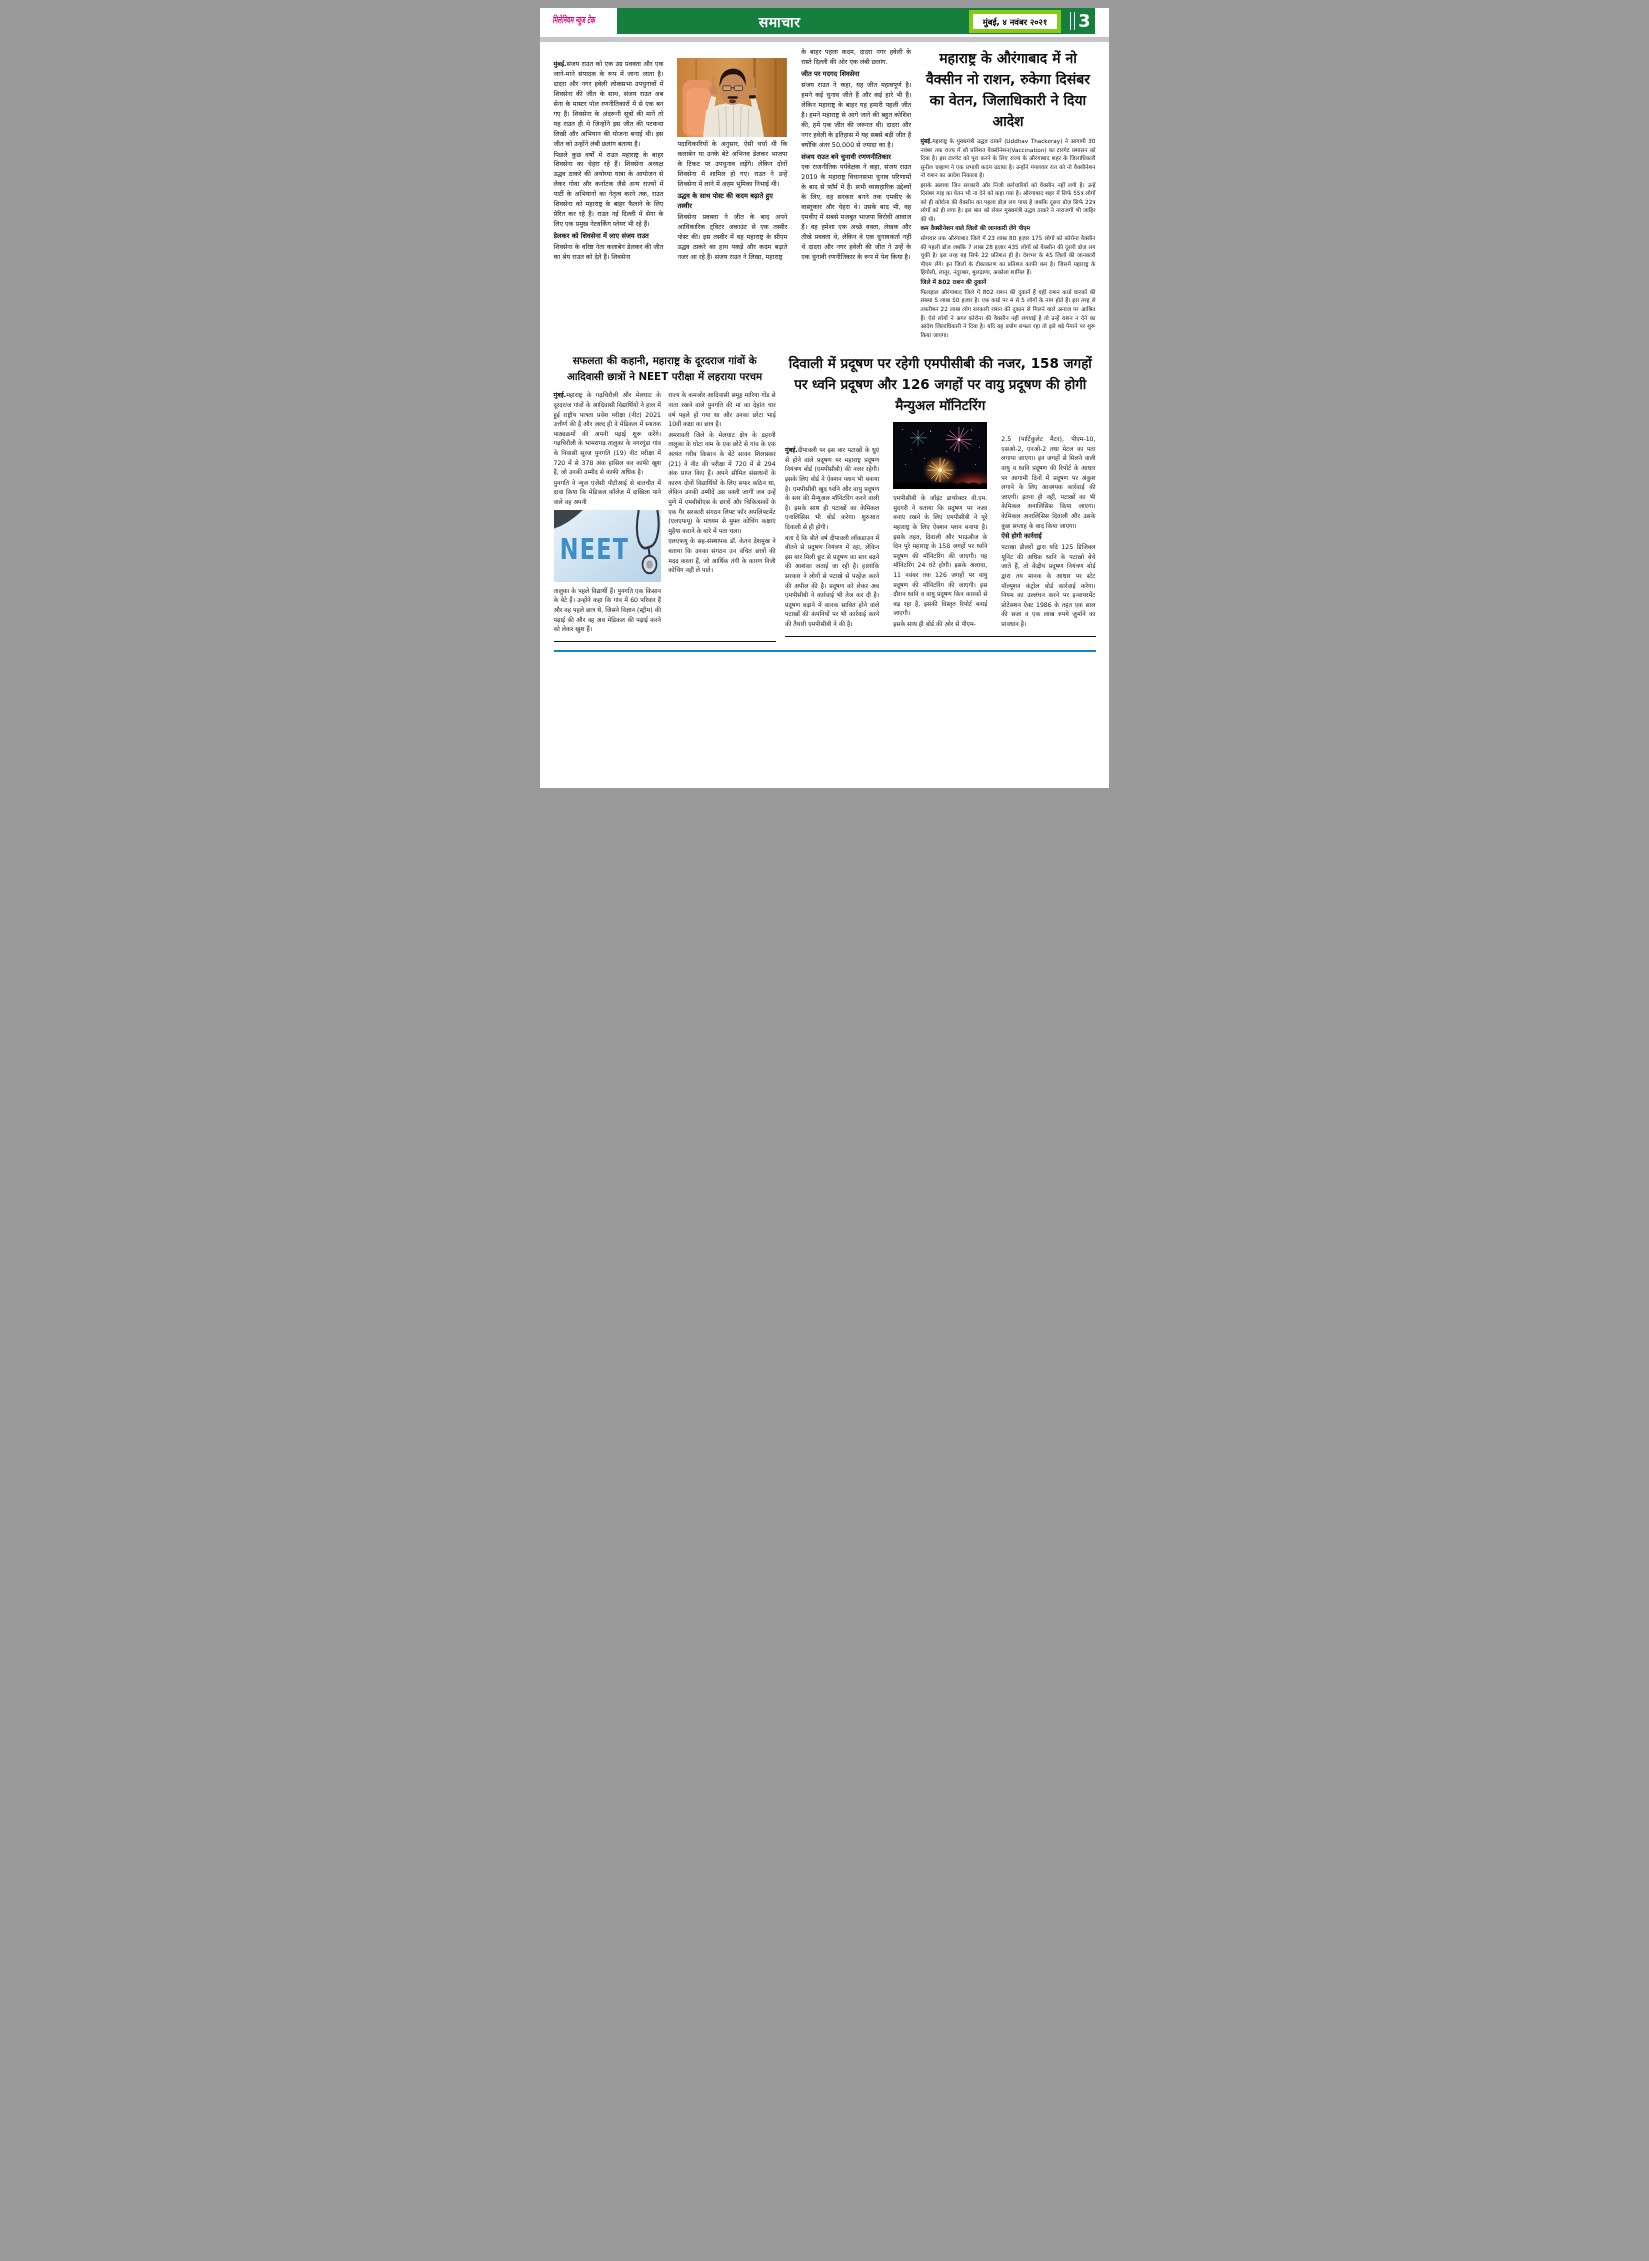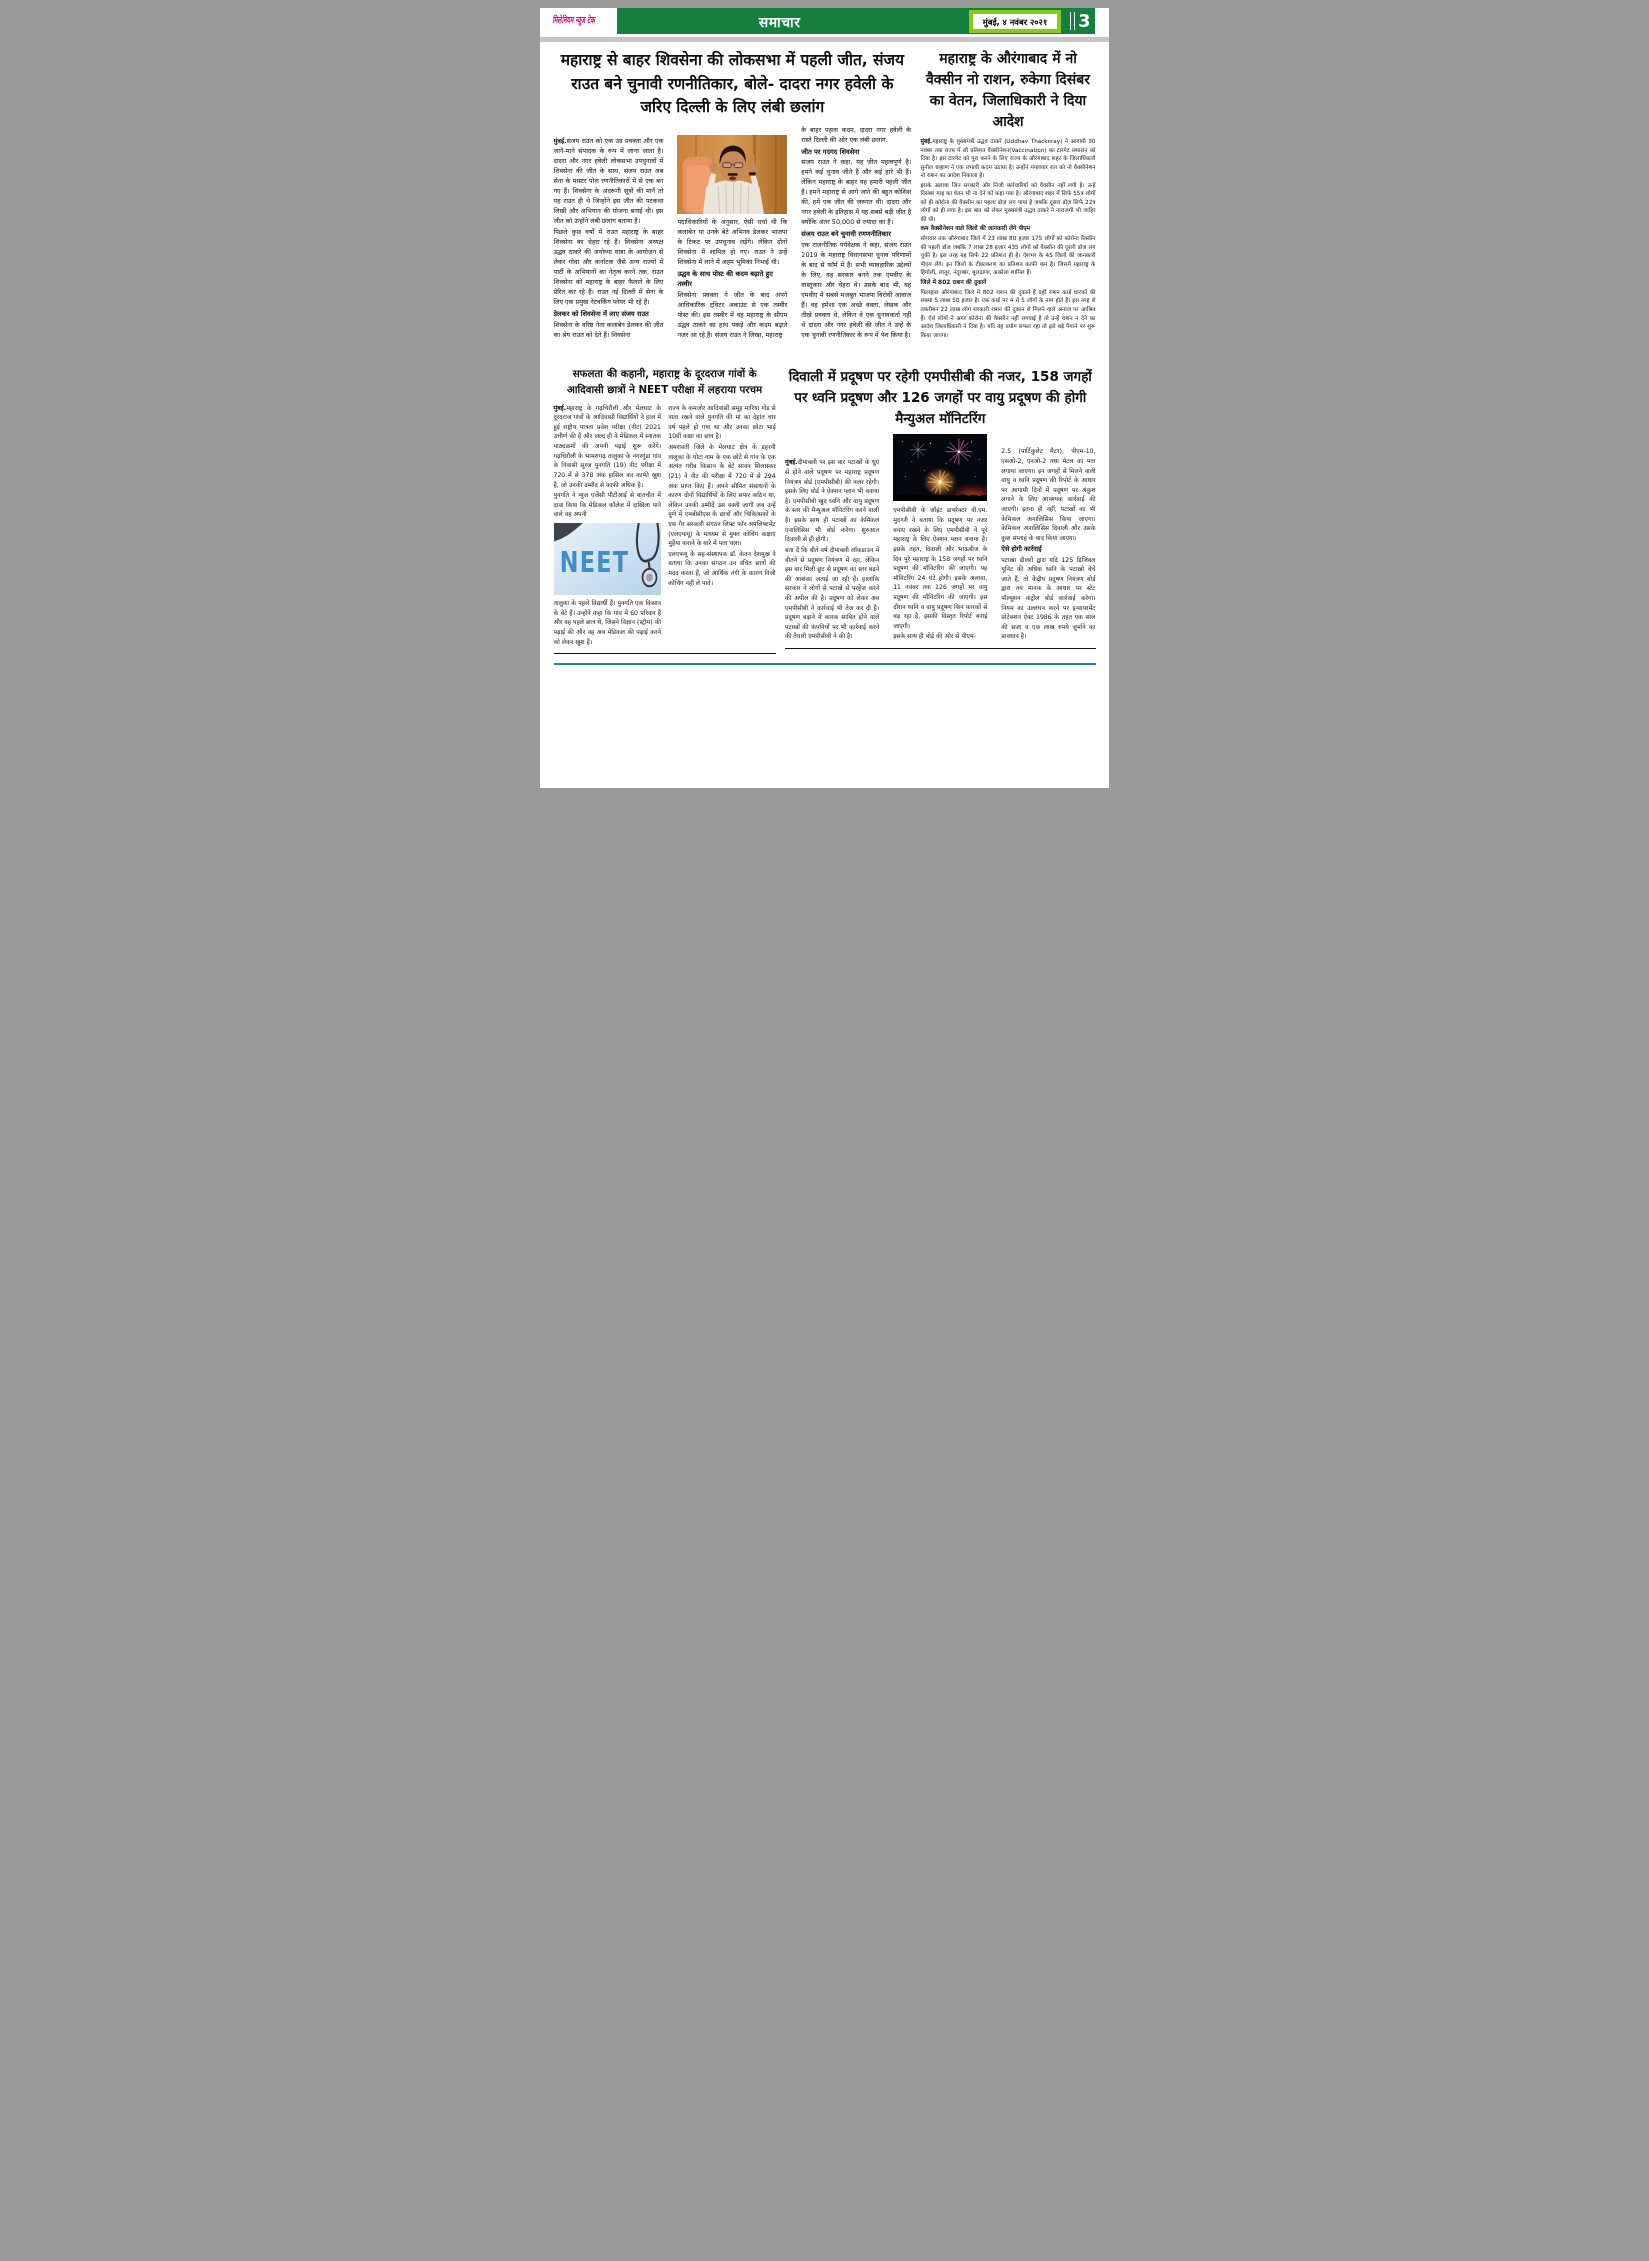--- a/index.html
+++ b/index.html
@@ -14,21 +14,21 @@
                  color:#fff;font-size:14px;font-weight:800;letter-spacing:0.5px;}
   .date-box{position:absolute;right:34px;top:1.6px;bottom:1.6px;background:#fff;border:4px solid #84cc16;
             display:flex;align-items:center;padding:0 9.3px;font-weight:bold;font-size:8.3px;color:#000;}
   .pagenum{position:absolute;right:4.1px;top:0;bottom:0;display:flex;align-items:center;gap:3.6px;color:#fff;}
   .dlines{width:2.6px;height:68%;border-left:1px solid #fff;border-right:1px solid #fff;}
   .num{font-size:17.6px;font-weight:bold;line-height:1;}
   .gray-rule{height:4.7px;background:#c6c6c6;margin:3.1px 0 6.2px 0;}
   
   .content{margin:0 13.5px;}
   .top{display:flex;gap:9.3px;align-items:flex-start;}
-  .bottom{display:flex;gap:9.3px;align-items:flex-start;margin-top:24px;}
+  .bottom{display:flex;gap:9.3px;align-items:flex-start;margin-top:13px;}
   p{margin:0 0 1px 0;text-align:justify;}
   .lead{font-weight:800;}
   h1,h2,h3{margin:0;}
   .sub{font-weight:800;font-size:1.04em;margin:1px 0;text-align:left;}
   
   .raut{flex:0 0 66%;}
   .raut h1{font-size:15.5px;line-height:1.52;text-align:center;font-weight:800;margin:1px 4.1px 6.2px 4.1px;}
   .cols3{display:flex;gap:14px;align-items:flex-end;}
   .cols3 .col{flex:1;min-width:0;}
   .raut .col{font-size:6.4px;line-height:1.56;}
@@ -66,21 +66,20 @@
       </div>
     </div>
   </div>
   <div class="gray-rule"></div>
 
   <div class="content">
 
     <section class="top">
 
       <article class="raut">
-        <h1>महाराष्ट्र से बाहर शिवसेना की लोकसभा में पहली जीत, संजय राउत बने चुनावी रणनीतिकार, बोले- दादरा नगर हवेली के जरिए दिल्ली के लिए लंबी छलांग</h1>
         <div class="cols3">
           <div class="col">
             <p><strong class="lead">मुंबई.</strong><span>संजय राउत को एक उग्र प्रवक्ता और एक जाने-माने संपादक के रूप में जाना जाता है। दादरा और नगर हवेली लोकसभा उपचुनावों में शिवसेना की जीत के साथ, संजय राउत अब सेना के मास्टर पोल रणनीतिकारों में से एक बन गए हैं। शिवसेना के अंदरूनी सूत्रों की मानें तो यह राउत ही थे जिन्होंने इस जीत की पटकथा लिखी और अभियान की योजना बनाई थी। इस जीत को उन्होंने लंबी छलांग बताया है।</span></p>
             <p>पिछले कुछ वर्षों में राउत महाराष्ट्र के बाहर शिवसेना का चेहरा रहे हैं। शिवसेना अध्यक्ष उद्धव ठाकरे की अयोध्या यात्रा के आयोजन से लेकर गोवा और कर्नाटक जैसे अन्य राज्यों में पार्टी के अभियानों का नेतृत्व करने तक, राउत शिवसेना को महाराष्ट्र के बाहर फैलाने के लिए प्रेरित कर रहे हैं। राउत नई दिल्ली में सेना के लिए एक प्रमुख नेटवर्किंग प्लेयर भी रहे हैं।</p>
             <h3 class="sub">डेलकर को शिवसेना में लाए संजय राउत</h3>
             <p>शिवसेना के वरिष्ठ नेता कलाबेन डेलकर की जीत का श्रेय राउत को देते हैं। शिवसेना</p>
           </div>
           <div class="col">
             <div class="photo">
               <svg viewBox="0 0 360 250" preserveAspectRatio="none" aria-hidden="true">

